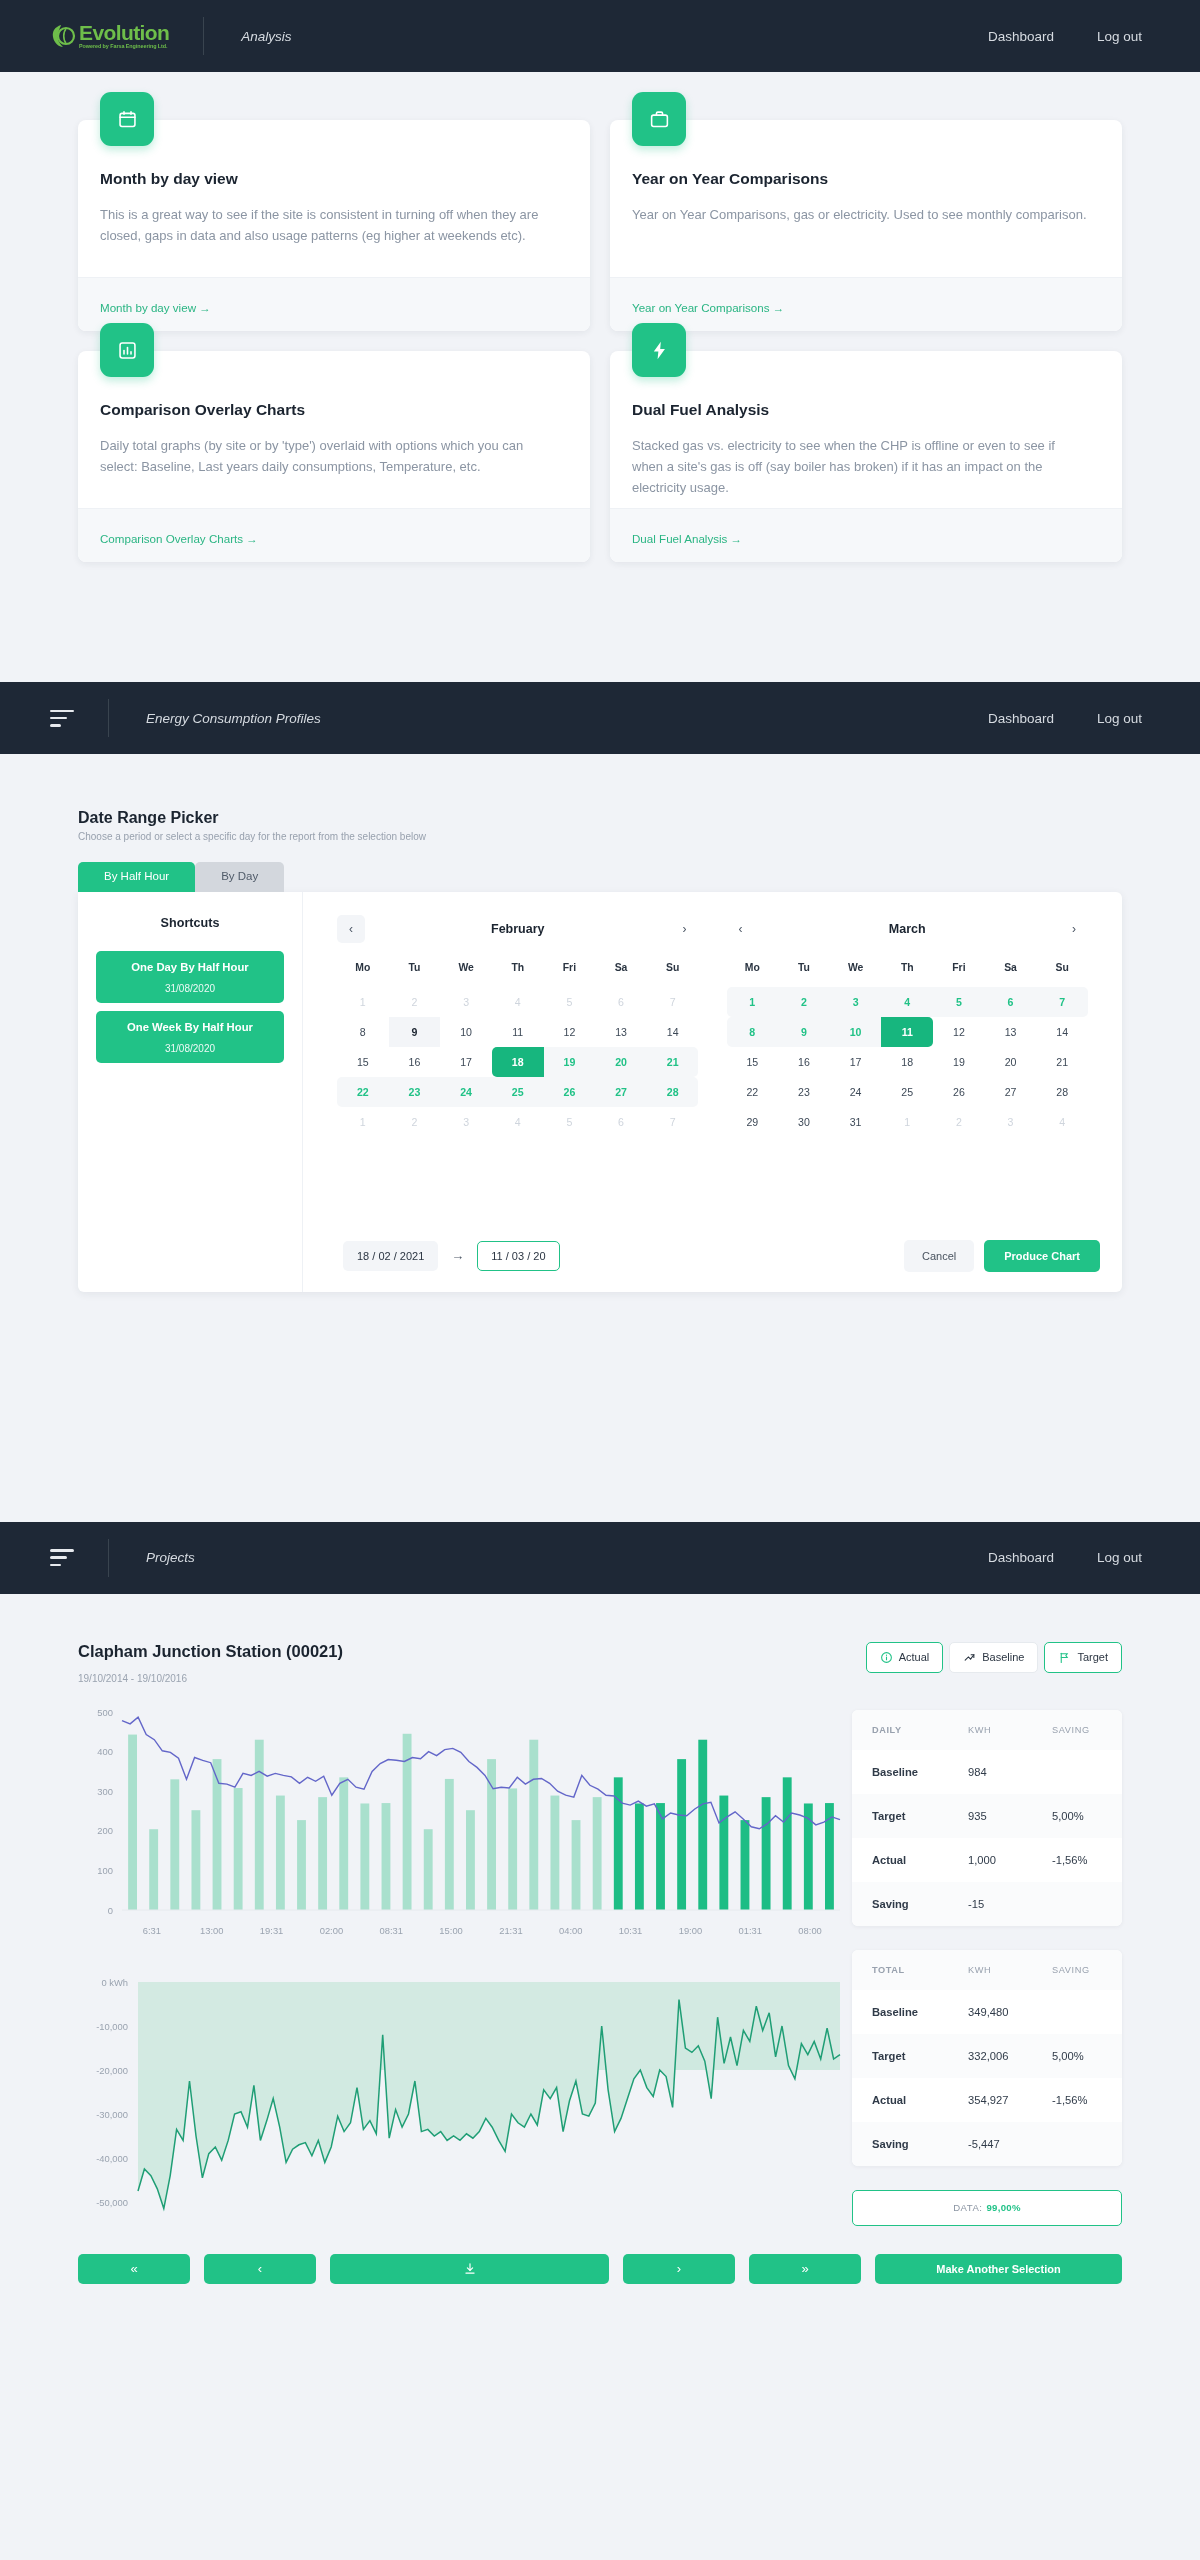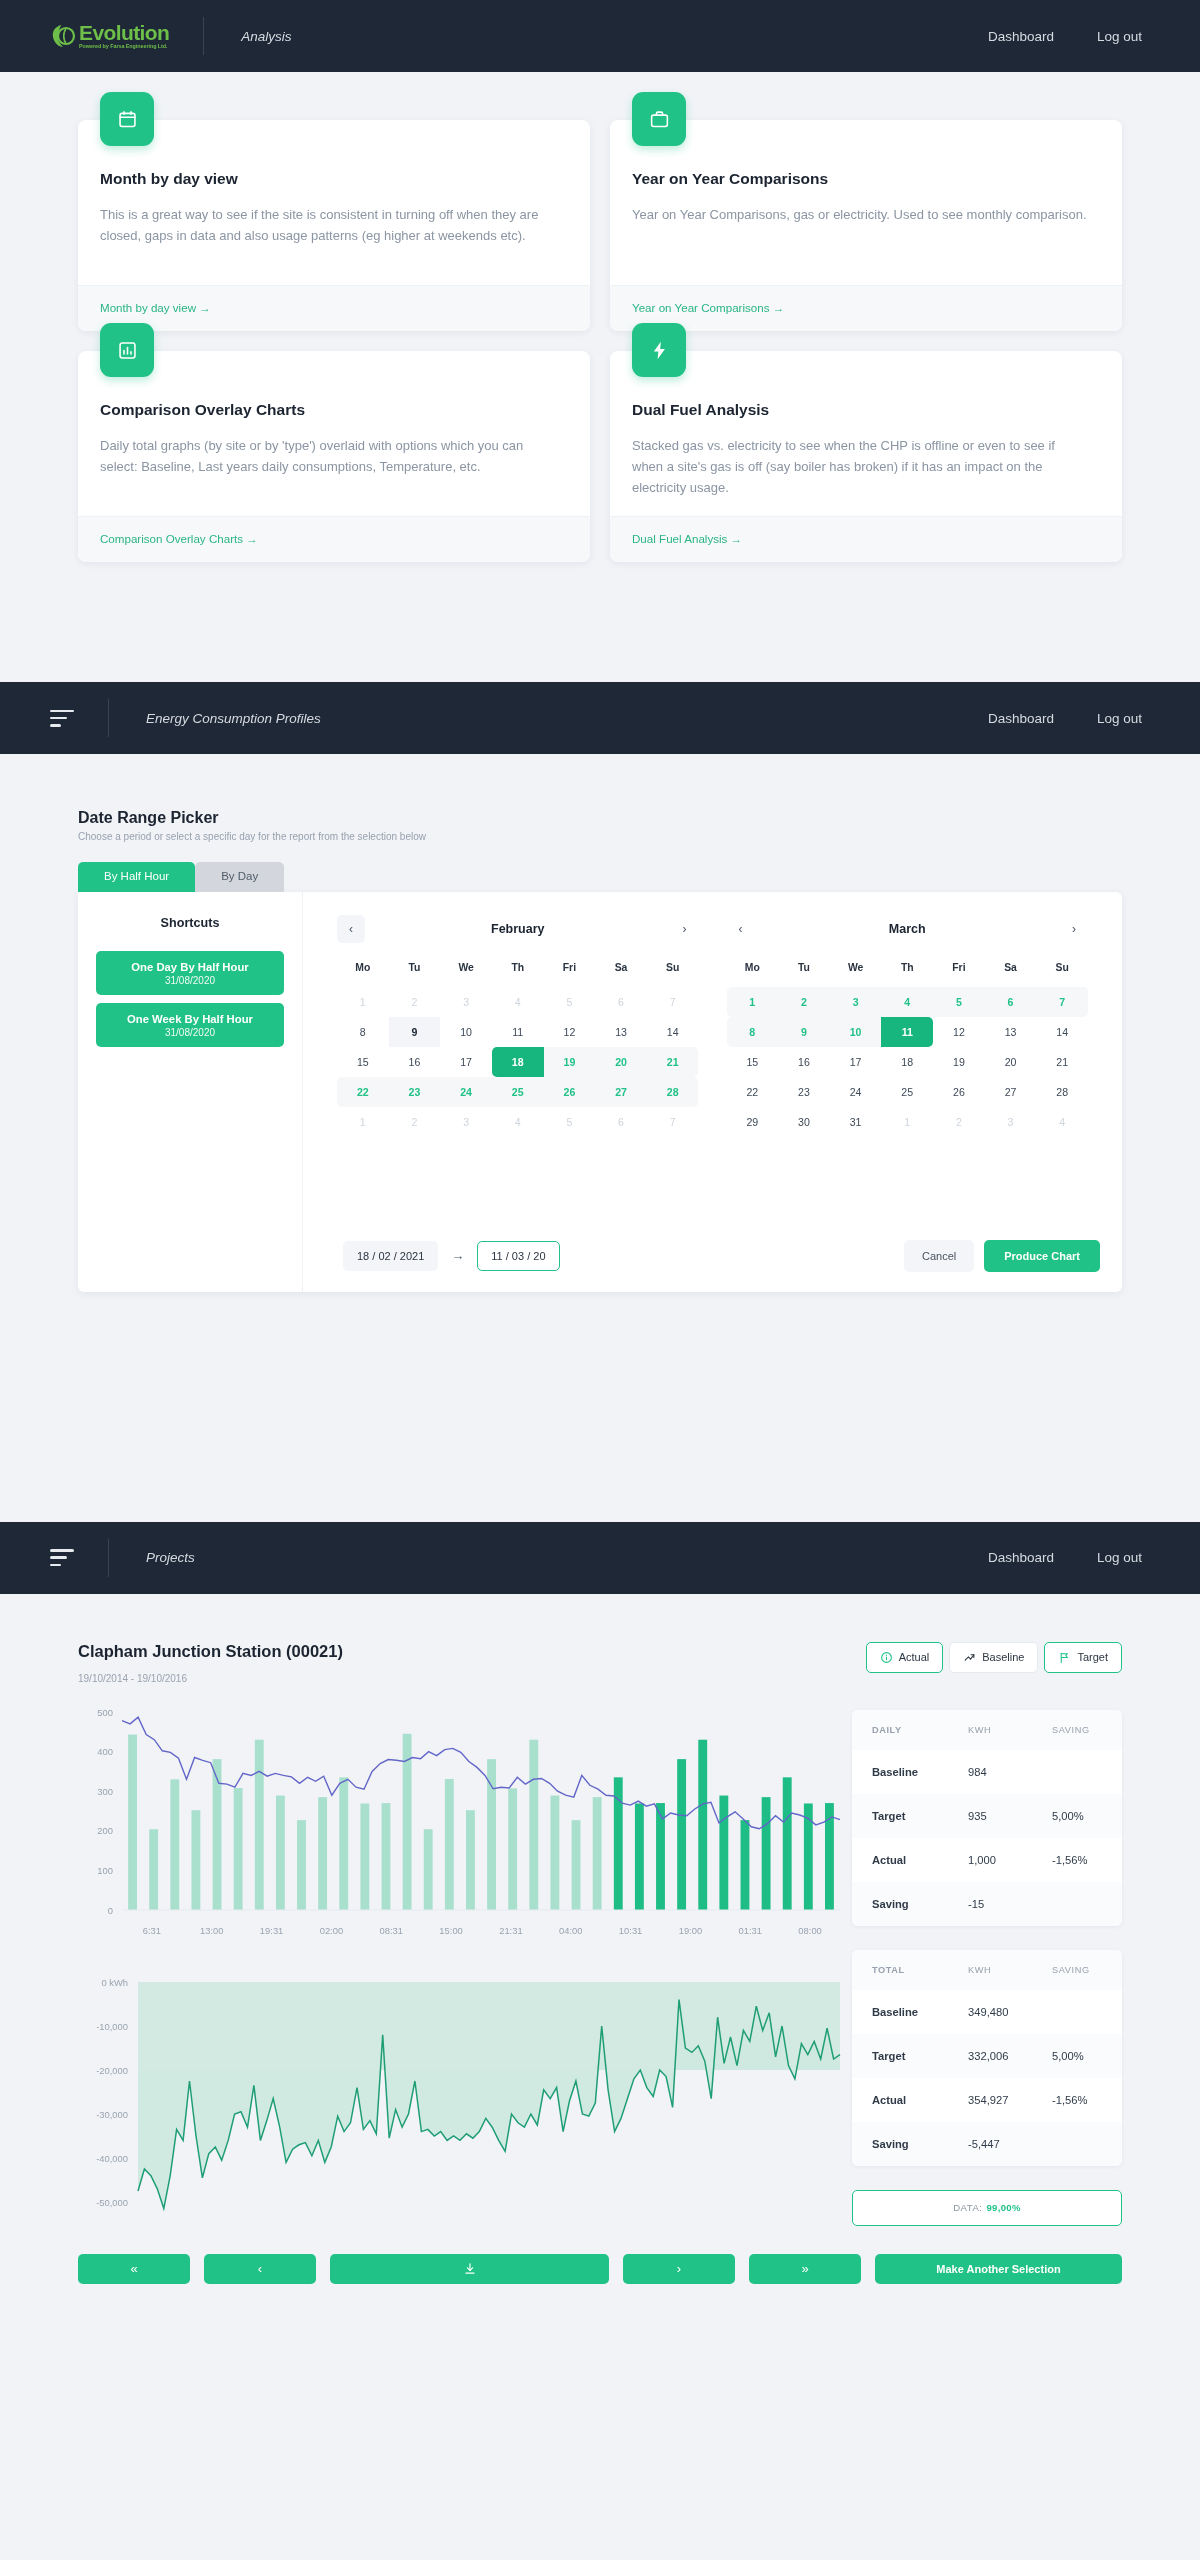--- a/index.html
+++ b/index.html
@@ -60,21 +60,21 @@
     position: absolute; top: -28px; left: 22px;
     width: 54px; height: 54px; border-radius: 11px;
     background: #21c287; display: flex; align-items: center; justify-content: center;
     box-shadow: 0 4px 9px rgba(33,194,135,.28);
   }
   .fcard-body { padding: 50px 34px 0 22px; flex: 1 1 auto; }
   .fcard-title { font-size: 15.5px; font-weight: bold; color: #1b2430; margin-bottom: 16px; }
   .fcard-desc { font-size: 13px; line-height: 1.62; color: #8b95a3; margin-top: 14px; }
   .fcard-foot {
     background: #f6f8fa; border-top: 1px solid #eef1f5;
-    border-radius: 0 0 8px 8px; padding: 12px 22px 15px 22px;
+    border-radius: 0 0 8px 8px; padding: 20px 22px 15px 22px;
   }
   .fcard-link { font-size: 11.6px; color: #2ab583; text-decoration: none; }
 
   
   .section-picker { padding: 0 78px 0 78px; background: #f1f3f7; }
   .picker-head { padding: 55px 0 20px 0; }
   .picker-title { font-size: 16px; font-weight: bold; color: #1b2430; }
   .picker-sub { font-size: 10px; color: #98a1ae; margin-top: 4px; }
   .tabs { display: flex; position: relative; z-index: 2; }
   .tab {
@@ -88,21 +88,21 @@
     box-shadow: 0 2px 8px rgba(30,40,54,.07);
     display: flex; min-height: 400px;
   }
   .shortcuts { width: 225px; padding: 24px 18px 0 18px; border-right: 1px solid #eef1f5; }
   .shortcuts-title { font-size: 12.6px; font-weight: bold; text-align: center; color: #1b2430; margin-bottom: 21px; }
   .shortcut-btn {
     background: #21c287; color: #ffffff; border-radius: 5px;
     text-align: center; padding: 9px 6px 9px 6px; margin-bottom: 8px; cursor: pointer;
   }
   .shortcut-label { font-size: 11.3px; font-weight: bold; line-height: 1.25; }
-  .shortcut-date { font-size: 10px; opacity: .92; margin-top: 1px; }
+  .shortcut-date { font-size: 10px; opacity: .92; margin-top: 9px; }
 
   .cal-area { flex: 1 1 auto; display: flex; padding: 22px 20px 0 20px; }
   .cal { flex: 1 1 0; padding: 0 14px; }
   .cal-head { display: flex; align-items: center; height: 30px; margin-bottom: 12px; }
   .cal-nav {
     width: 28px; height: 28px; border-radius: 5px; display: flex;
     align-items: center; justify-content: center; font-size: 12px;
     color: #4a5564; cursor: pointer; background: transparent;
   }
   .cal-nav.shaded { background: #f3f5f8; }

